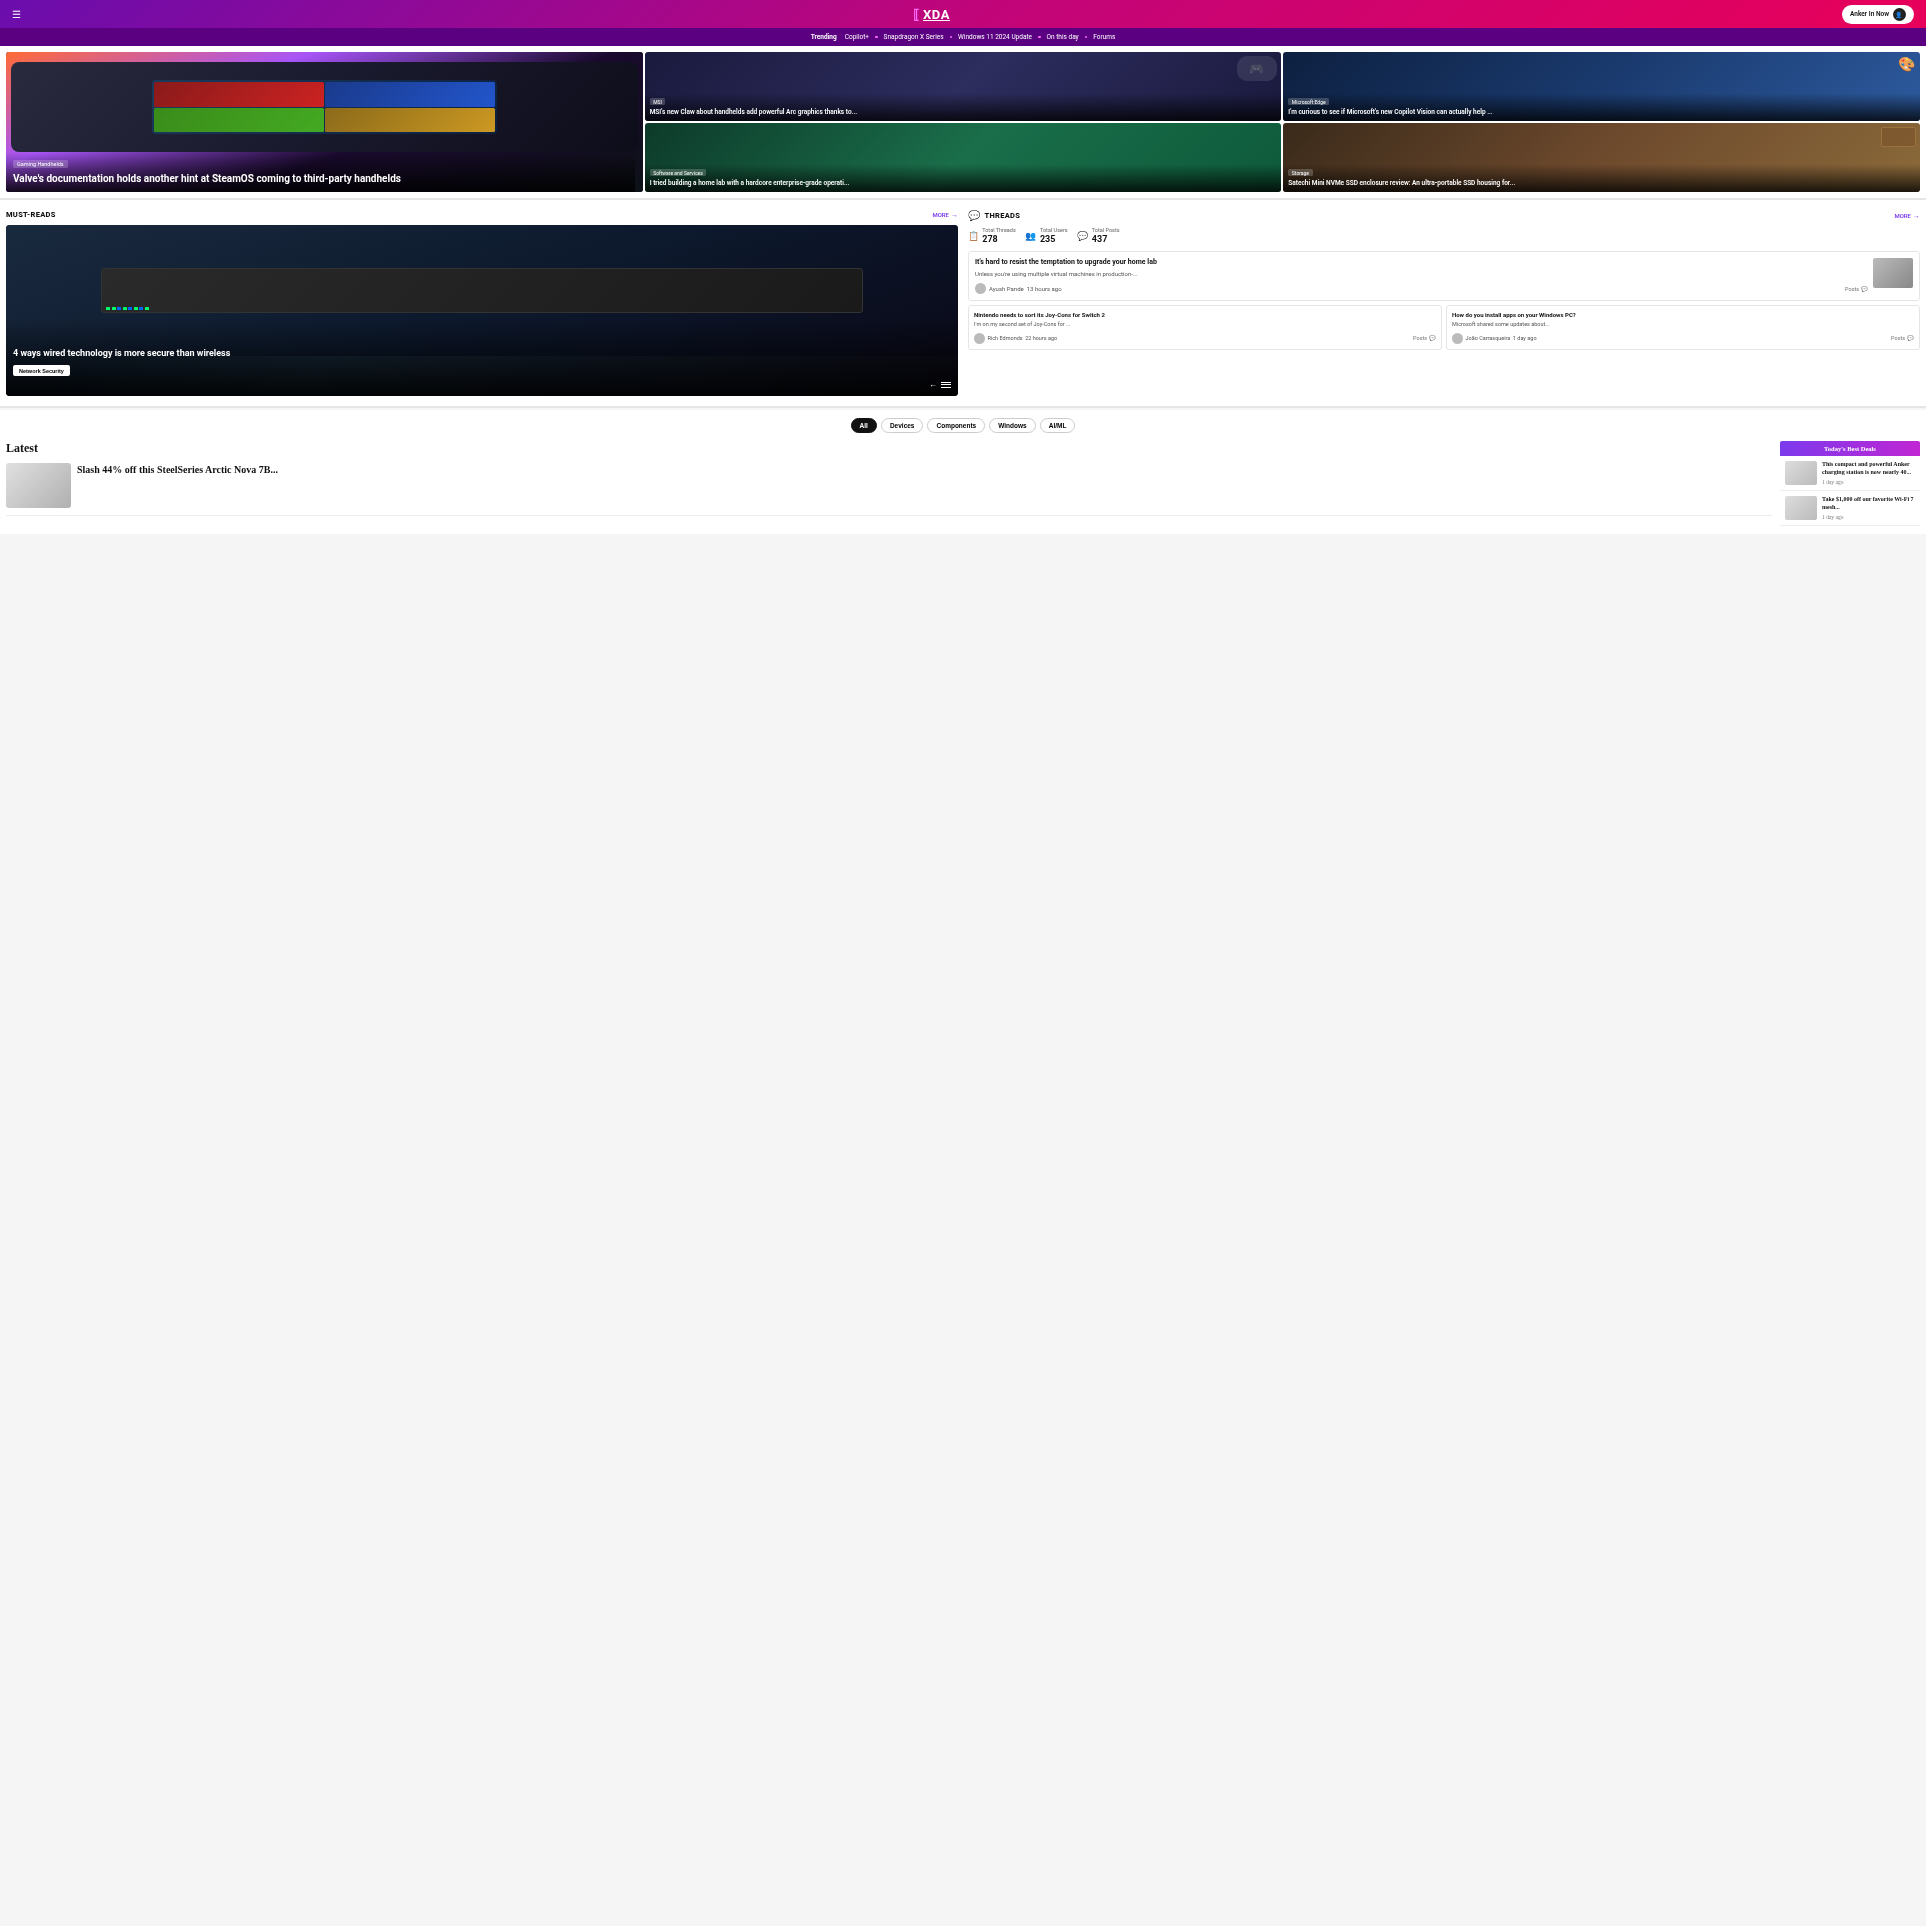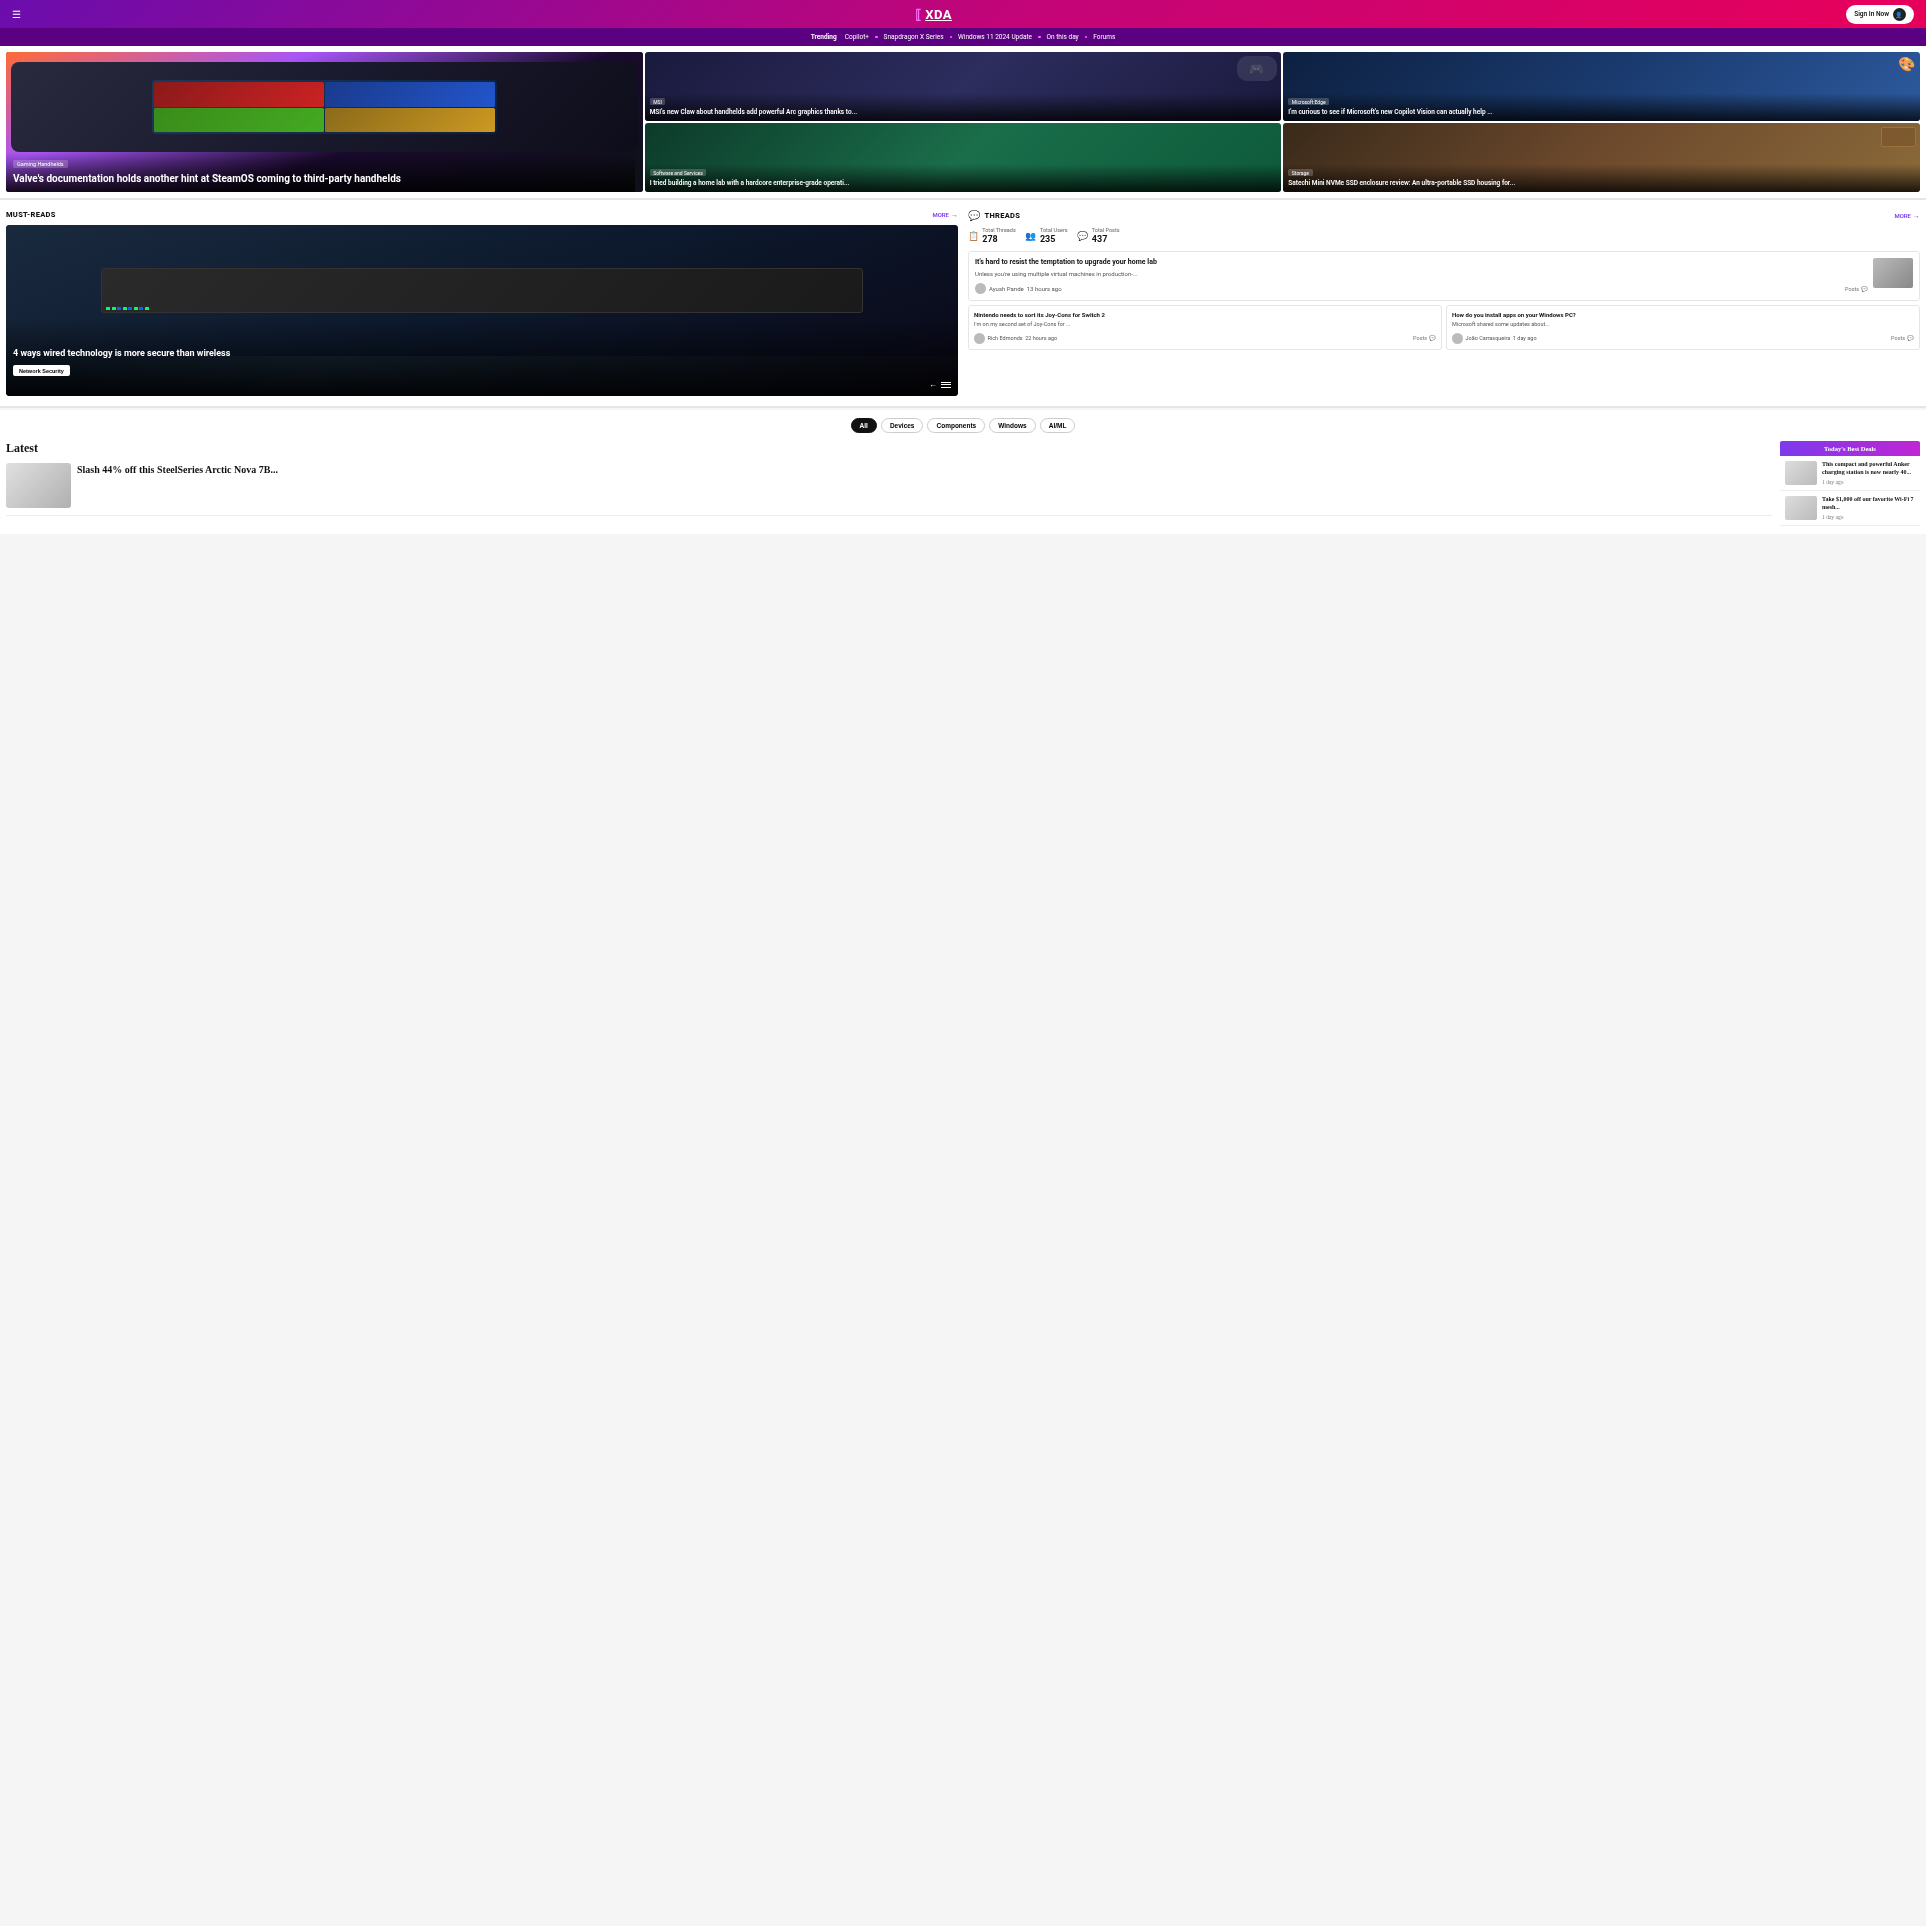--- a/index.html
+++ b/index.html
@@ -267,21 +267,21 @@
 </head>
 <body>
 
 <header class="header">
   <span class="header-menu-icon">☰</span>
   <div class="header-logo">
     <span class="logo-bracket">⟦</span>
     <span class="logo-text">XDA</span>
   </div>
   <div class="header-signin">
-    <span>Sign In Now</span>
+    <span>Anker In Now</span>
     <div class="avatar-circle">👤</div>
   </div>
 </header>
 
 <nav class="trending-bar">
   <span class="trending-label">Trending</span>
   <div class="trending-items">
     <span class="trending-item">Copilot+</span>
     <span class="trending-dot"></span>
     <span class="trending-item">Snapdragon X Series</span>

